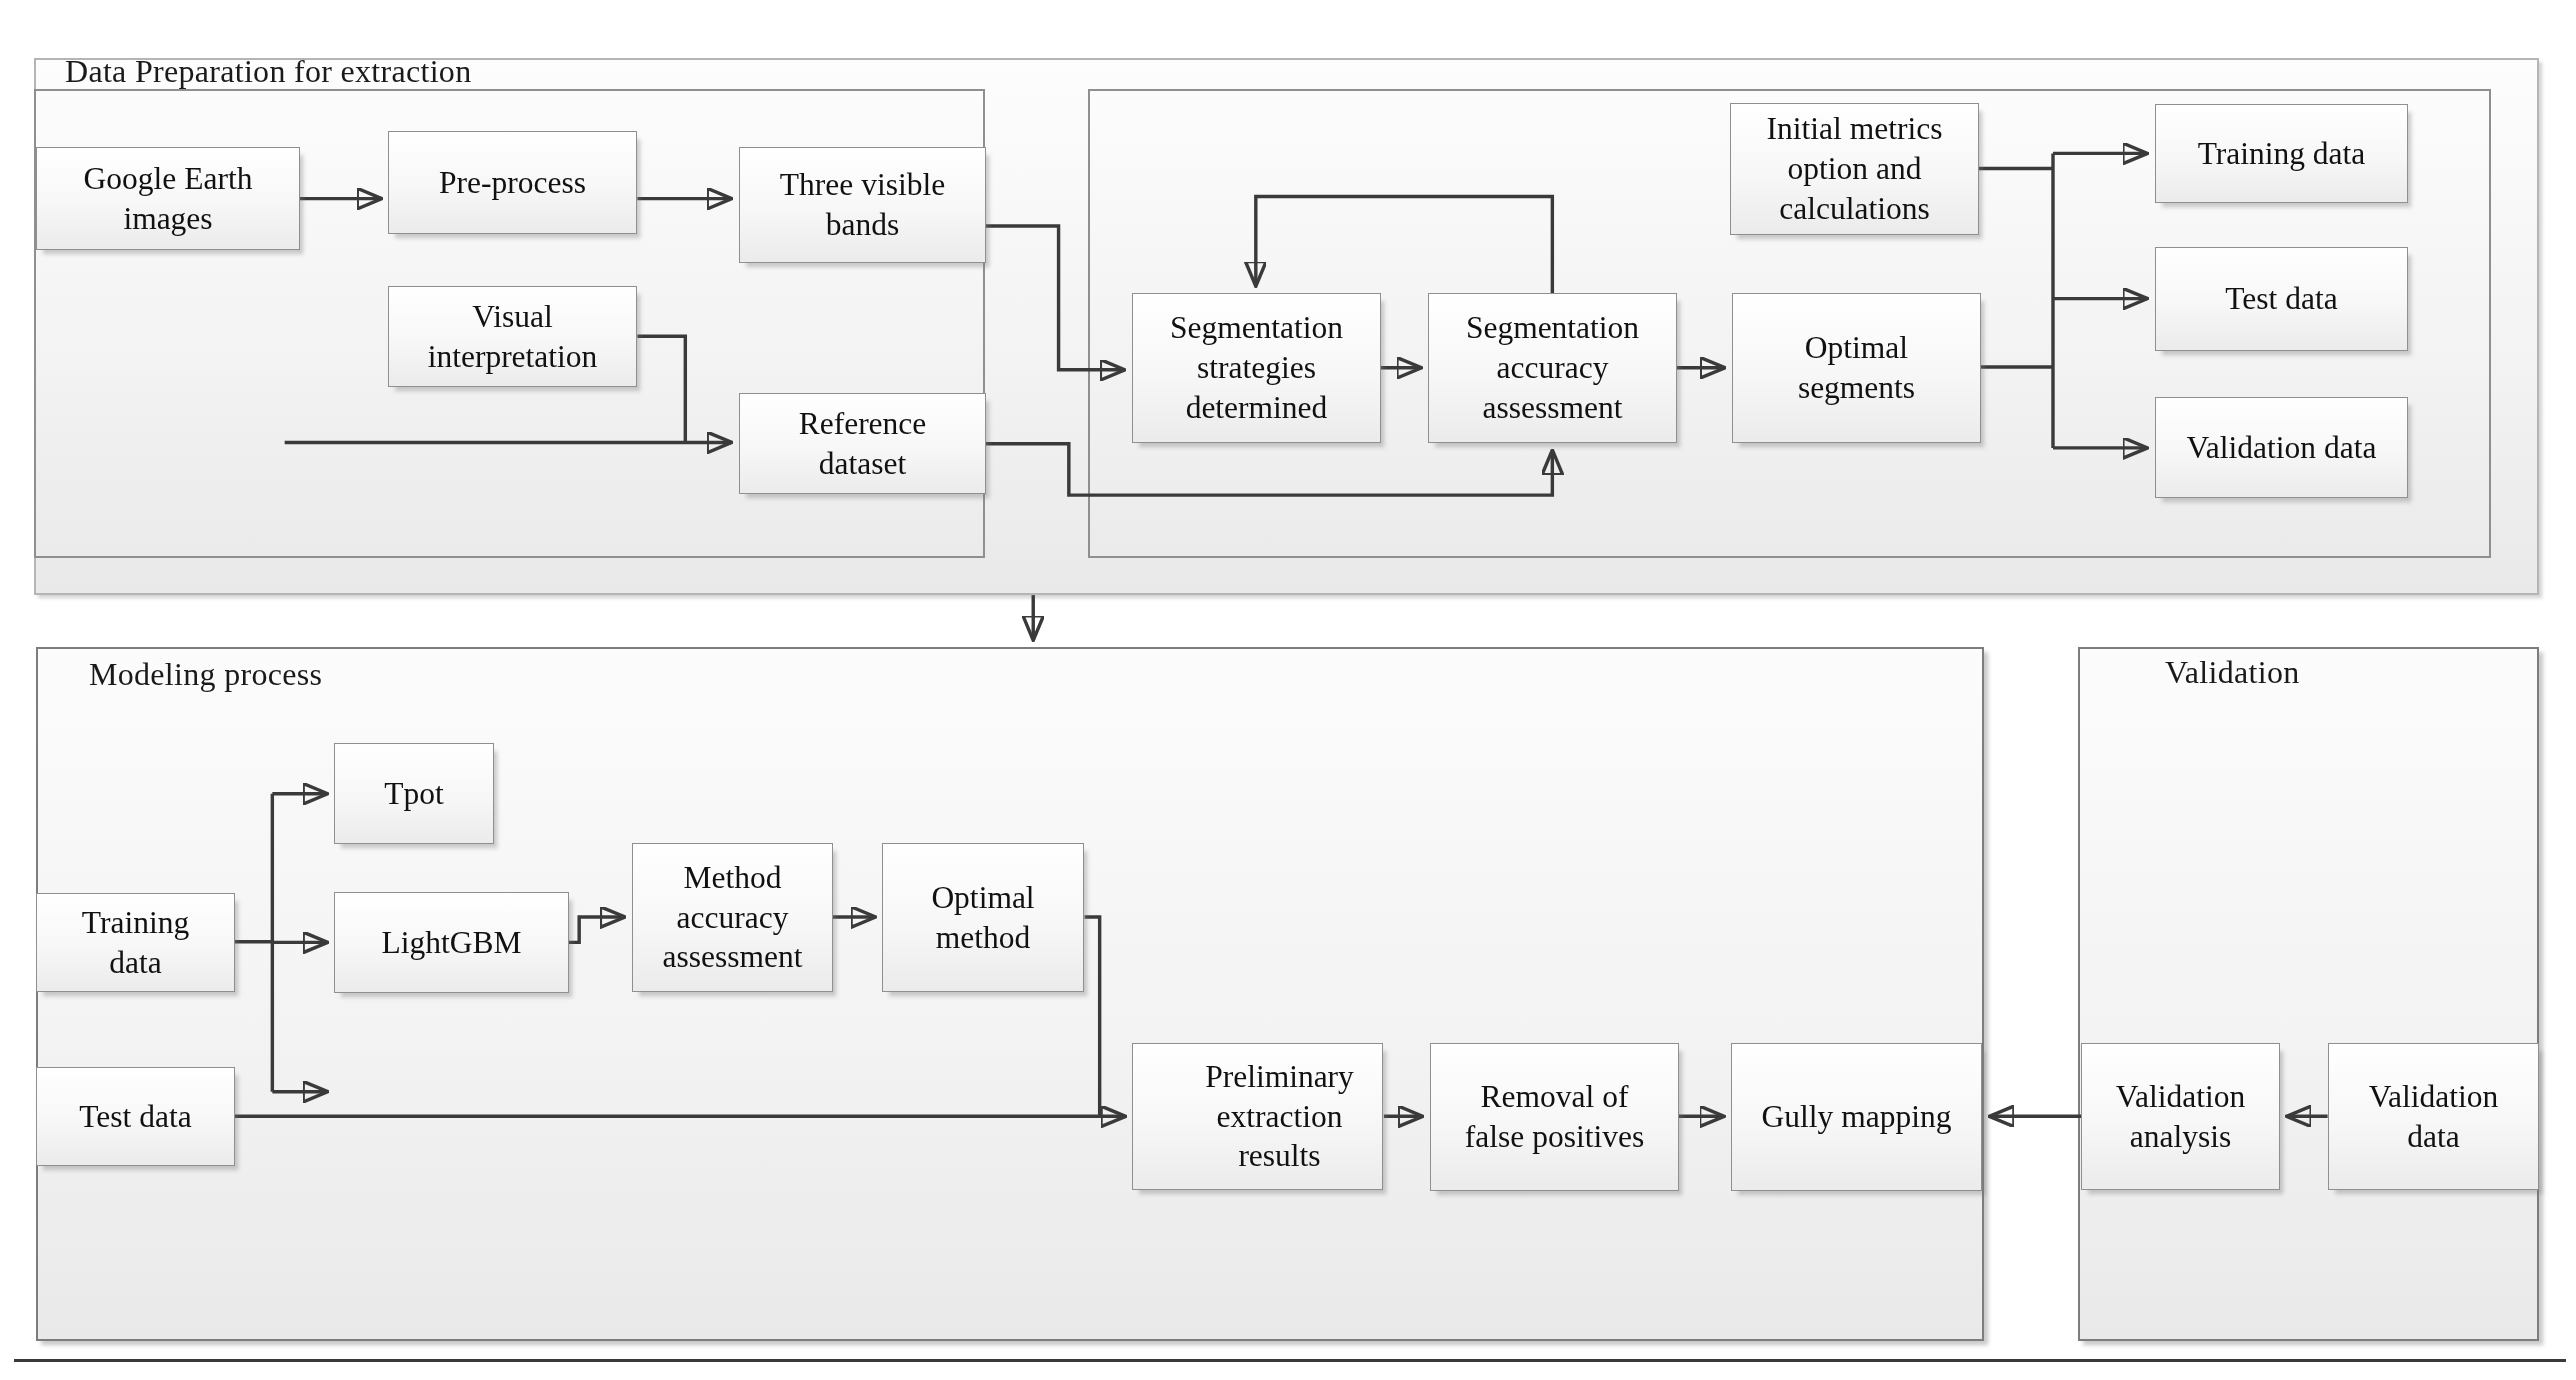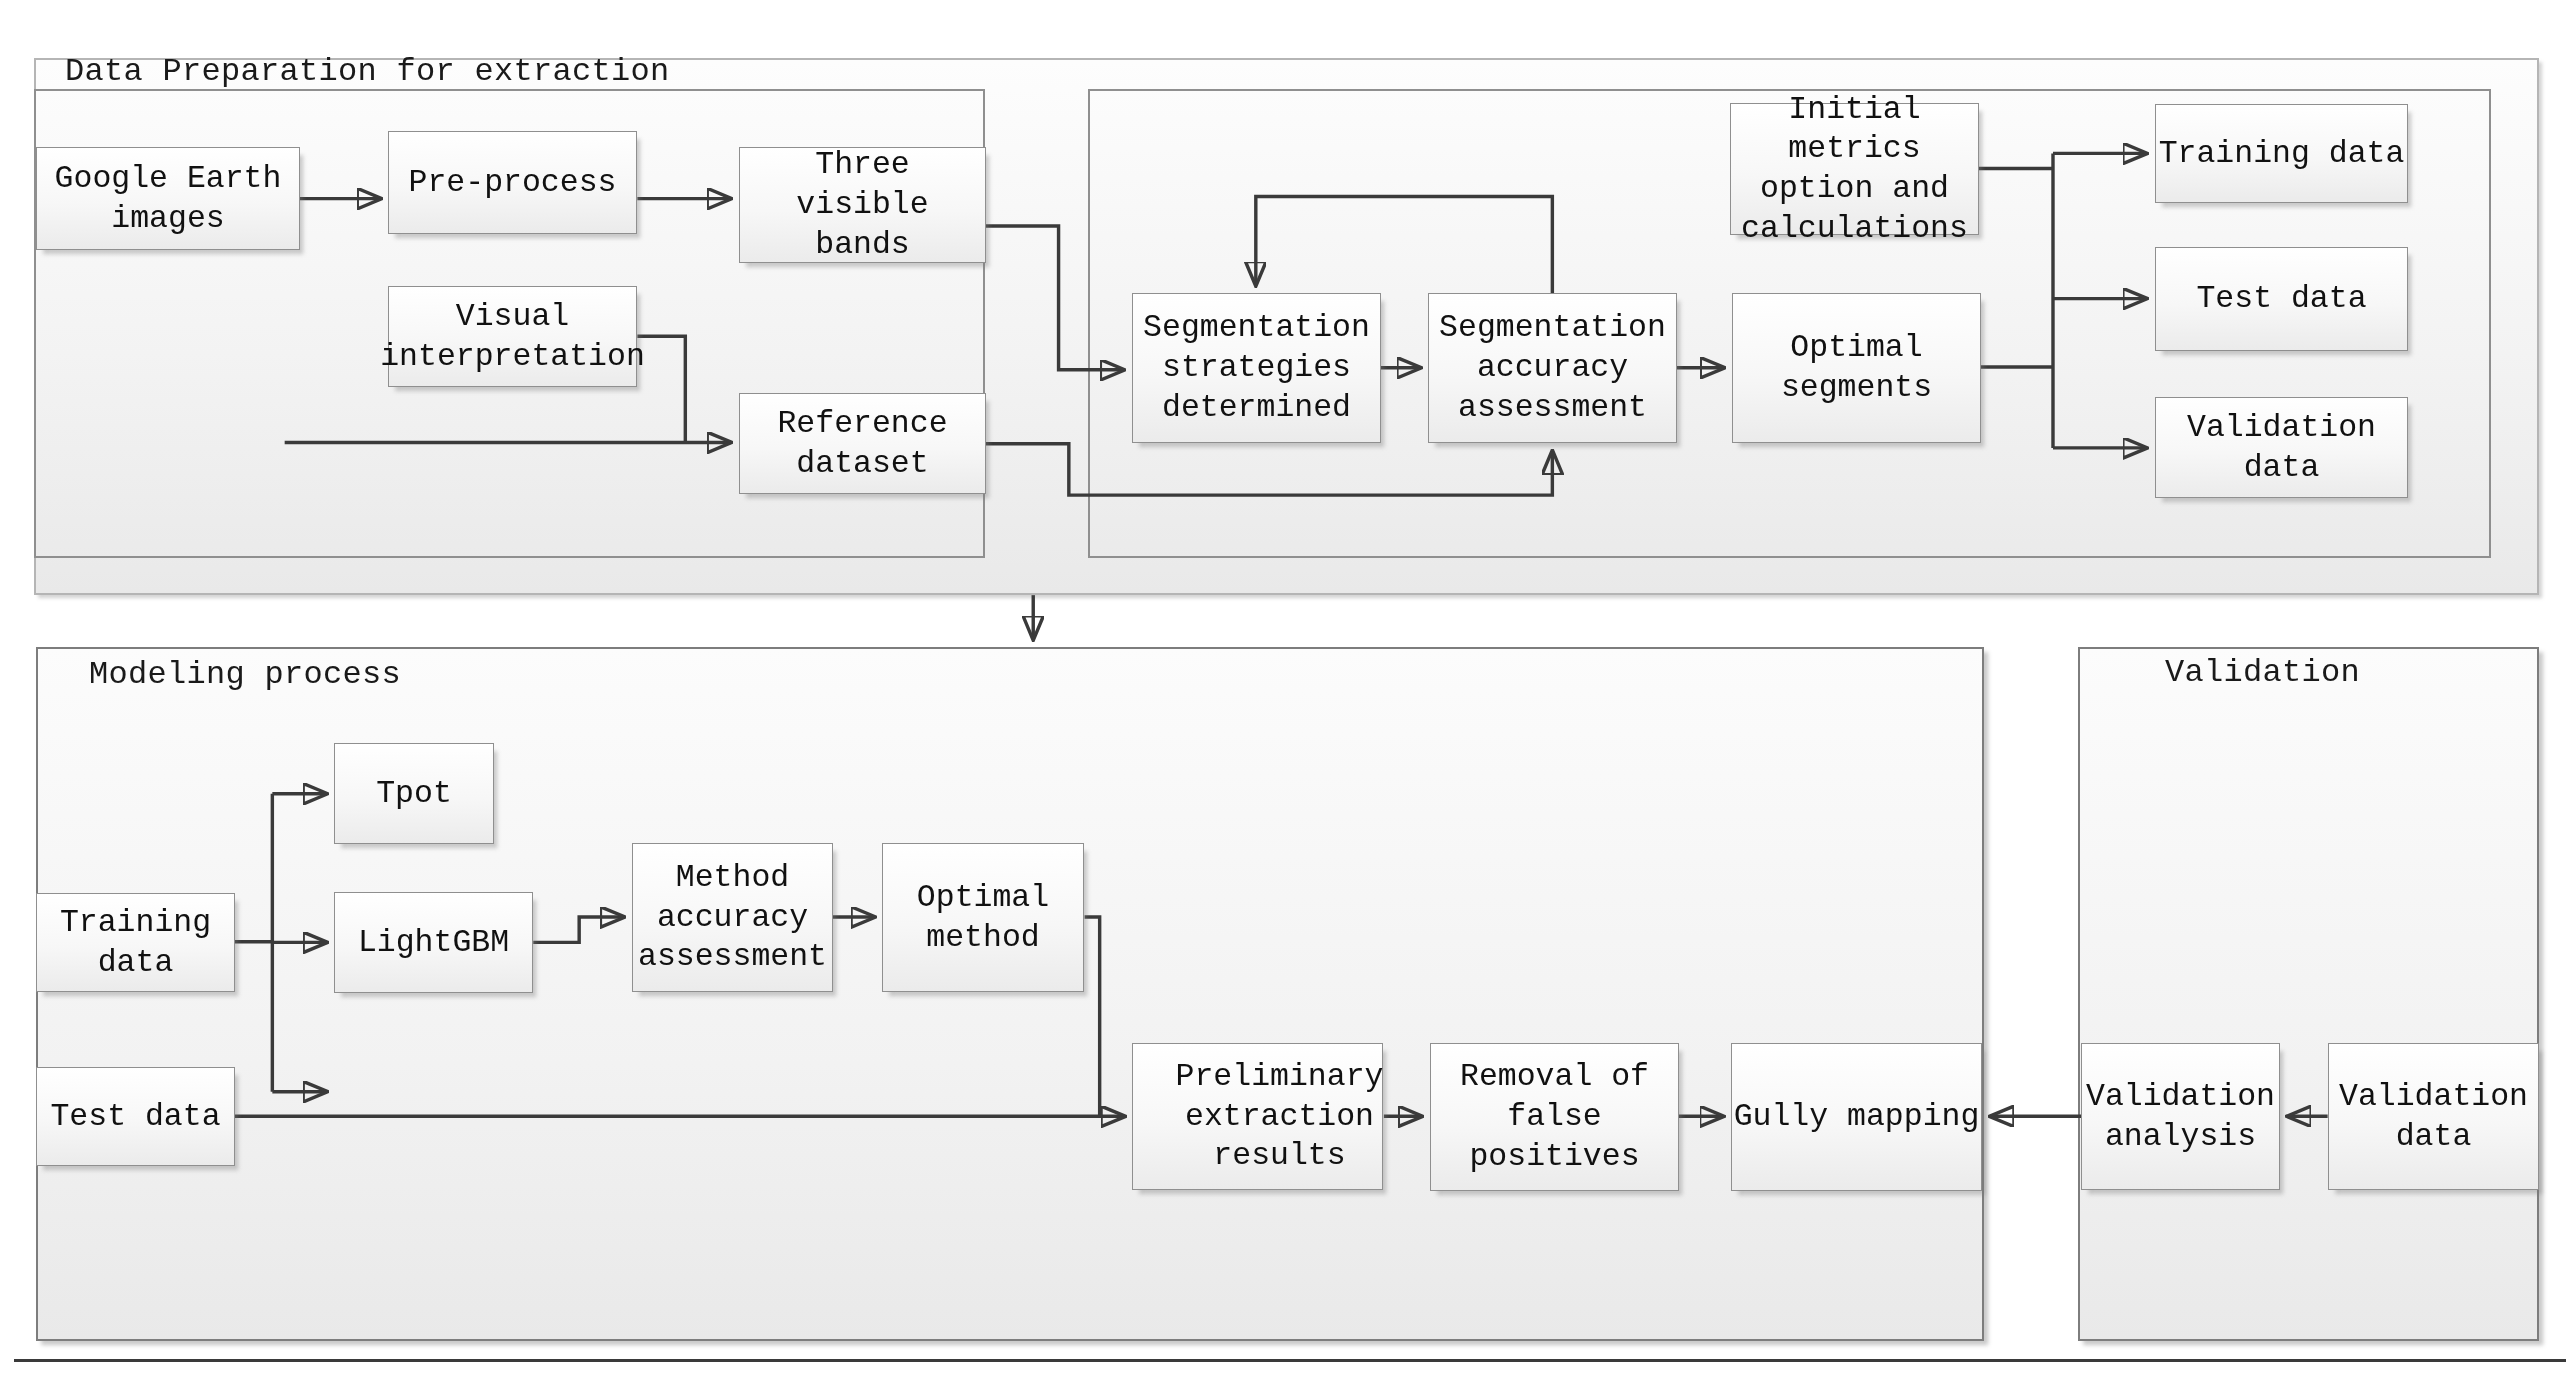--- a/index.html
+++ b/index.html
@@ -1,18 +1,18 @@
 <!DOCTYPE html>
 <html style="font-size:11px"><head>
 <meta charset="utf-8">
 <style>
   html,body{margin:0;padding:0;background:#ffffff;}
   .stage{
     position:relative;width:2576px;height:1380px;background:#ffffff;overflow:hidden;
-    font-family:Liberation Mono, monospace;color:#111111;
+    font-family:Liberation Serif, serif;color:#111111;
   }
   
   .container{position:absolute;border:2.1px solid #9a9a9a;box-sizing:border-box;}
   .outer-top{
     left:34px;top:58px;width:2505px;height:537px;
     background:linear-gradient(180deg,#fdfdfd 0%,#f3f3f3 55%,#e9e9e9 100%);
     border-color:#b5b5b5;box-shadow:4.1px 4.1px 3.4px rgba(130,130,130,0.35);
   }
   .panel{border:2.1px solid #8f8f8f;background:transparent;}
   .panel-left{left:34px;top:89px;width:951px;height:469px;}
@@ -112,21 +112,21 @@
   <div class="node" style="left:1730px;top:103px;width:249px;height:132px;">Initial metrics
 option and
 calculations</div>
   <div class="node" style="left:2155px;top:104px;width:253px;height:99px;">Training data</div>
   <div class="node" style="left:2155px;top:247px;width:253px;height:104px;">Test data</div>
   <div class="node" style="left:2155px;top:397px;width:253px;height:101px;">Validation data</div>
 
   <div class="node" style="left:36px;top:893px;width:199px;height:99px;">Training
 data</div>
   <div class="node" style="left:334px;top:743px;width:160px;height:101px;">Tpot</div>
-  <div class="node" style="left:334px;top:892px;width:199px;height:101px;">LightGBM</div>
+  <div class="node" style="left:334px;top:892px;width:235px;height:101px;">LightGBM</div>
   <div class="node" style="left:632px;top:843px;width:201px;height:149px;">Method
 accuracy
 assessment</div>
   <div class="node" style="left:882px;top:843px;width:202px;height:149px;">Optimal
 method</div>
   <div class="node" style="left:36px;top:1067px;width:199px;height:99px;">Test data</div>
   <div class="node" style="left:1132px;top:1043px;width:251px;height:147px;padding-left:44px;">Preliminary
 extraction
 results</div>
   <div class="node" style="left:1430px;top:1043px;width:249px;height:148px;">Removal of

